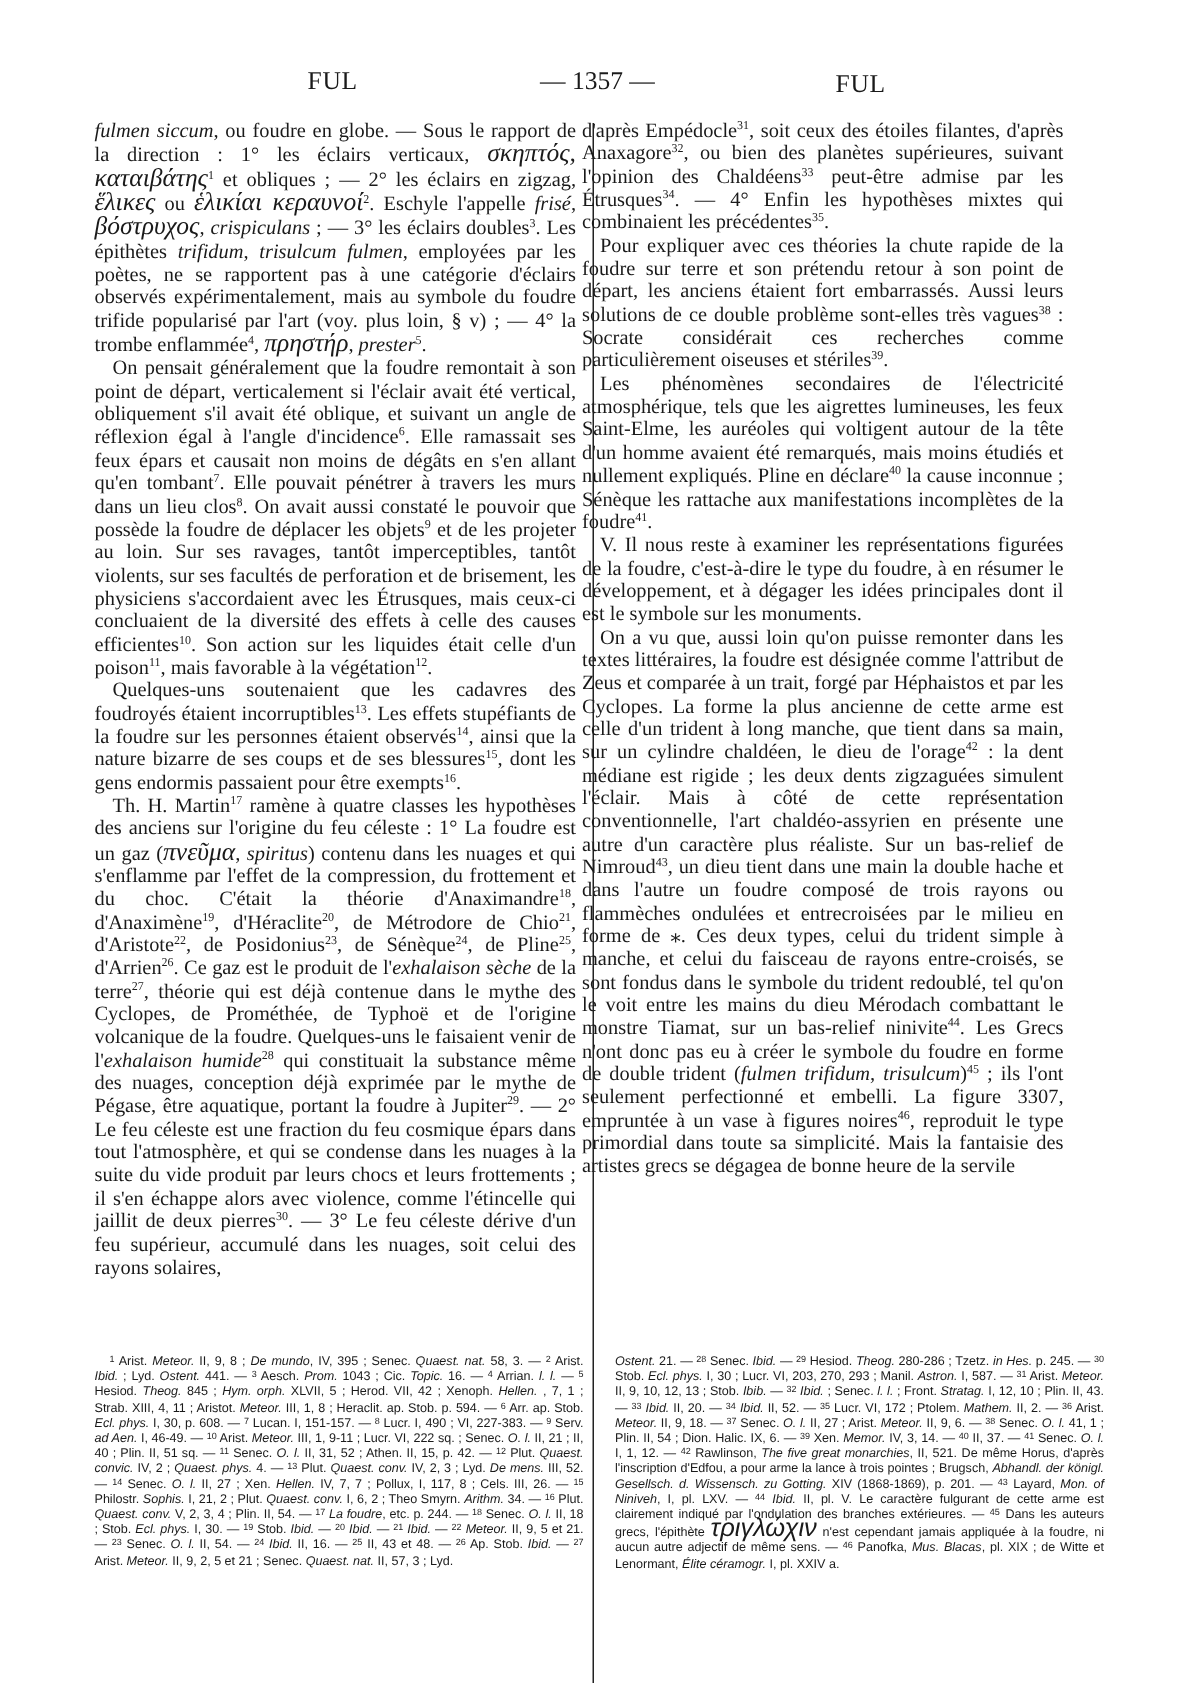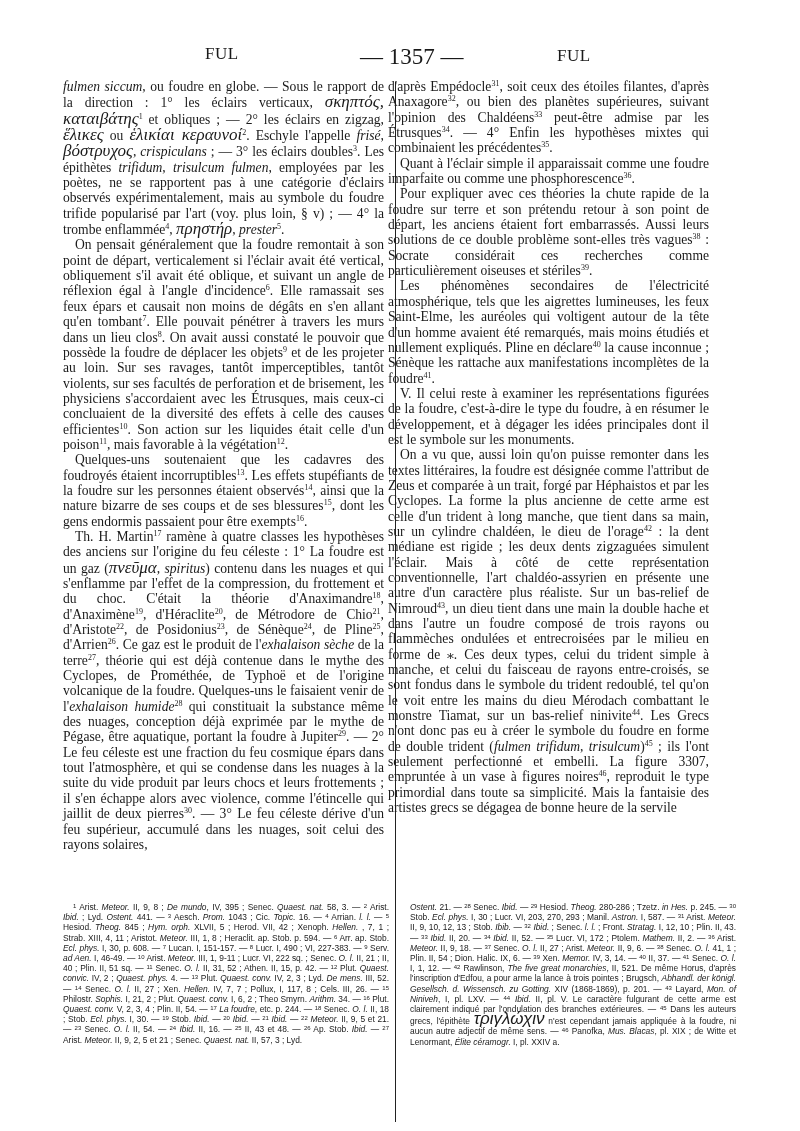--- a/index.html
+++ b/index.html
@@ -1,20 +1,20 @@
 <!DOCTYPE html>
 <html><head>
   <meta charset="utf-8">
   <style>
     html, body { margin: 0; padding: 0; background: #ffffff; }
     body { width: 800px; height: 1131px; position: relative; overflow: hidden; color: #1a1a1a;
       font-family: "Liberation Serif", "DejaVu Serif", serif; }
     .header { position: absolute; top: 44px; left: 0; width: 720px; height: 24px; padding-left: 24px; }
     .hdr-left { position: absolute; left: 205px; top: 0; font-size: 17px; letter-spacing: 0.5px; }
-    .hdr-center { position: absolute; left: 360px; top: 0; font-size: 23px; }
+    .hdr-center { position: absolute; left: 360px; top: 0; font-size: 17px; }
     .hdr-right { position: absolute; left: 557px; top: 2px; font-size: 17px; letter-spacing: 0.5px; }
     .col { position: absolute; top: 79px; width: 321px; font-size: 13.6px; line-height: 15.35px; text-align: justify; hyphens: none; }
     .col-left { left: 63px; }
     .col-right { left: 388px; }
     .col p { margin: 0; text-indent: 0; }
     .col p.ind { text-indent: 12px; }
     .col p + p { margin-top: 0; }
     sup { font-size: 8px; line-height: 0; vertical-align: 5px; }
     i { font-style: italic; }
     .greek { font-size: 17px; font-style: italic; }
@@ -37,21 +37,20 @@
   <p><i>fulmen siccum</i>, ou foudre en globe. — Sous le rapport de la direction : 1° les éclairs verticaux, <span class="greek">σκηπτός, καταιβάτης</span><sup>1</sup> et obliques ; — 2° les éclairs en zigzag, <span class="greek">ἕλικες</span> ou <span class="greek">ἑλικίαι κεραυνοί</span><sup>2</sup>. Eschyle l'appelle <i>frisé</i>, <span class="greek">βόστρυχος</span>, <i>crispiculans</i> ; — 3° les éclairs doubles<sup>3</sup>. Les épithètes <i>trifidum</i>, <i>trisulcum fulmen</i>, employées par les poètes, ne se rapportent pas à une catégorie d'éclairs observés expérimentalement, mais au symbole du foudre trifide popularisé par l'art (voy. plus loin, § v) ; — 4° la trombe enflammée<sup>4</sup>, <span class="greek">πρηστήρ</span>, <i>prester</i><sup>5</sup>.</p>
   <p class="ind">On pensait généralement que la foudre remontait à son point de départ, verticalement si l'éclair avait été vertical, obliquement s'il avait été oblique, et suivant un angle de réflexion égal à l'angle d'incidence<sup>6</sup>. Elle ramassait ses feux épars et causait non moins de dégâts en s'en allant qu'en tombant<sup>7</sup>. Elle pouvait pénétrer à travers les murs dans un lieu clos<sup>8</sup>. On avait aussi constaté le pouvoir que possède la foudre de déplacer les objets<sup>9</sup> et de les projeter au loin. Sur ses ravages, tantôt imperceptibles, tantôt violents, sur ses facultés de perforation et de brisement, les physiciens s'accordaient avec les Étrusques, mais ceux-ci concluaient de la diversité des effets à celle des causes efficientes<sup>10</sup>. Son action sur les liquides était celle d'un poison<sup>11</sup>, mais favorable à la végétation<sup>12</sup>.</p>
   <p class="ind">Quelques-uns soutenaient que les cadavres des foudroyés étaient incorruptibles<sup>13</sup>. Les effets stupéfiants de la foudre sur les personnes étaient observés<sup>14</sup>, ainsi que la nature bizarre de ses coups et de ses blessures<sup>15</sup>, dont les gens endormis passaient pour être exempts<sup>16</sup>.</p>
   <p class="ind">Th. H. Martin<sup>17</sup> ramène à quatre classes les hypothèses des anciens sur l'origine du feu céleste : 1° La foudre est un gaz (<span class="greek">πνεῦμα</span>, <i>spiritus</i>) contenu dans les nuages et qui s'enflamme par l'effet de la compression, du frottement et du choc. C'était la théorie d'Anaximandre<sup>18</sup>, d'Anaximène<sup>19</sup>, d'Héraclite<sup>20</sup>, de Métrodore de Chio<sup>21</sup>, d'Aristote<sup>22</sup>, de Posidonius<sup>23</sup>, de Sénèque<sup>24</sup>, de Pline<sup>25</sup>, d'Arrien<sup>26</sup>. Ce gaz est le produit de l'<i>exhalaison sèche</i> de la terre<sup>27</sup>, théorie qui est déjà contenue dans le mythe des Cyclopes, de Prométhée, de Typhoë et de l'origine volcanique de la foudre. Quelques-uns le faisaient venir de l'<i>exhalaison humide</i><sup>28</sup> qui constituait la substance même des nuages, conception déjà exprimée par le mythe de Pégase, être aquatique, portant la foudre à Jupiter<sup>29</sup>. — 2° Le feu céleste est une fraction du feu cosmique épars dans tout l'atmosphère, et qui se condense dans les nuages à la suite du vide produit par leurs chocs et leurs frottements ; il s'en échappe alors avec violence, comme l'étincelle qui jaillit de deux pierres<sup>30</sup>. — 3° Le feu céleste dérive d'un feu supérieur, accumulé dans les nuages, soit celui des rayons solaires,</p>
 </div>
 
 <div class="divider"></div>
 
 <div class="col col-right">
   <p>d'après Empédocle<sup>31</sup>, soit ceux des étoiles filantes, d'après Anaxagore<sup>32</sup>, ou bien des planètes supérieures, suivant l'opinion des Chaldéens<sup>33</sup> peut-être admise par les Étrusques<sup>34</sup>. — 4° Enfin les hypothèses mixtes qui combinaient les précédentes<sup>35</sup>.</p>
-  <p class="ind">Quant à l'éclair simple il apparaissait comme une foudre imparfaite ou comme une phosphorescence<sup>36</sup>.</p>
   <p class="ind">Pour expliquer avec ces théories la chute rapide de la foudre sur terre et son prétendu retour à son point de départ, les anciens étaient fort embarrassés. Aussi leurs solutions de ce double problème sont-elles très vagues<sup>38</sup> : Socrate considérait ces recherches comme particulièrement oiseuses et stériles<sup>39</sup>.</p>
   <p class="ind">Les phénomènes secondaires de l'électricité atmosphérique, tels que les aigrettes lumineuses, les feux Saint-Elme, les auréoles qui voltigent autour de la tête d'un homme avaient été remarqués, mais moins étudiés et nullement expliqués. Pline en déclare<sup>40</sup> la cause inconnue ; Sénèque les rattache aux manifestations incomplètes de la foudre<sup>41</sup>.</p>
-  <p class="ind">V. Il celui reste à examiner les représentations figurées de la foudre, c'est-à-dire le type du foudre, à en résumer le développement, et à dégager les idées principales dont il est le symbole sur les monuments.</p>
+  <p class="ind">V. Il nous reste à examiner les représentations figurées de la foudre, c'est-à-dire le type du foudre, à en résumer le développement, et à dégager les idées principales dont il est le symbole sur les monuments.</p>
   <p class="ind">On a vu que, aussi loin qu'on puisse remonter dans les textes littéraires, la foudre est désignée comme l'attribut de Zeus et comparée à un trait, forgé par Héphaistos et par les Cyclopes. La forme la plus ancienne de cette arme est celle d'un trident à long manche, que tient dans sa main, sur un cylindre chaldéen, le dieu de l'orage<sup>42</sup> : la dent médiane est rigide ; les deux dents zigzaguées simulent l'éclair. Mais à côté de cette représentation conventionnelle, l'art chaldéo-assyrien en présente une autre d'un caractère plus réaliste. Sur un bas-relief de Nimroud<sup>43</sup>, un dieu tient dans une main la double hache et dans l'autre un foudre composé de trois rayons ou flammèches ondulées et entrecroisées par le milieu en forme de ⁎. Ces deux types, celui du trident simple à manche, et celui du faisceau de rayons entre-croisés, se sont fondus dans le symbole du trident redoublé, tel qu'on le voit entre les mains du dieu Mérodach combattant le monstre Tiamat, sur un bas-relief ninivite<sup>44</sup>. Les Grecs n'ont donc pas eu à créer le symbole du foudre en forme de double trident (<i>fulmen trifidum</i>, <i>trisulcum</i>)<sup>45</sup> ; ils l'ont seulement perfectionné et embelli. La figure 3307, empruntée à un vase à figures noires<sup>46</sup>, reproduit le type primordial dans toute sa simplicité. Mais la fantaisie des artistes grecs se dégagea de bonne heure de la servile</p>
 </div>
 
 <div class="notes notes-left"><sup>1</sup> Arist. <i>Meteor.</i> II, 9, 8 ; <i>De mundo</i>, IV, 395 ; Senec. <i>Quaest. nat.</i> 58, 3. — <sup>2</sup> Arist. <i>Ibid.</i> ; Lyd. <i>Ostent.</i> 441. — <sup>3</sup> Aesch. <i>Prom.</i> 1043 ; Cic. <i>Topic.</i> 16. — <sup>4</sup> Arrian. <i>l. l.</i> — <sup>5</sup> Hesiod. <i>Theog.</i> 845 ; <i>Hym. orph.</i> XLVII, 5 ; Herod. VII, 42 ; Xenoph. <i>Hellen.</i> , 7, 1 ; Strab. XIII, 4, 11 ; Aristot. <i>Meteor.</i> III, 1, 8 ; Heraclit. ap. Stob. p. 594. — <sup>6</sup> Arr. ap. Stob. <i>Ecl. phys.</i> I, 30, p. 608. — <sup>7</sup> Lucan. I, 151-157. — <sup>8</sup> Lucr. I, 490 ; VI, 227-383. — <sup>9</sup> Serv. <i>ad Aen.</i> I, 46-49. — <sup>10</sup> Arist. <i>Meteor.</i> III, 1, 9-11 ; Lucr. VI, 222 sq. ; Senec. <i>O. l.</i> II, 21 ; II, 40 ; Plin. II, 51 sq. — <sup>11</sup> Senec. <i>O. l.</i> II, 31, 52 ; Athen. II, 15, p. 42. — <sup>12</sup> Plut. <i>Quaest. convic.</i> IV, 2 ; <i>Quaest. phys.</i> 4. — <sup>13</sup> Plut. <i>Quaest. conv.</i> IV, 2, 3 ; Lyd. <i>De mens.</i> III, 52. — <sup>14</sup> Senec. <i>O. l.</i> II, 27 ; Xen. <i>Hellen.</i> IV, 7, 7 ; Pollux, I, 117, 8 ; Cels. III, 26. — <sup>15</sup> Philostr. <i>Sophis.</i> I, 21, 2 ; Plut. <i>Quaest. conv.</i> I, 6, 2 ; Theo Smyrn. <i>Arithm.</i> 34. — <sup>16</sup> Plut. <i>Quaest. conv.</i> V, 2, 3, 4 ; Plin. II, 54. — <sup>17</sup> <i>La foudre</i>, etc. p. 244. — <sup>18</sup> Senec. <i>O. l.</i> II, 18 ; Stob. <i>Ecl. phys.</i> I, 30. — <sup>19</sup> Stob. <i>Ibid.</i> — <sup>20</sup> <i>Ibid.</i> — <sup>21</sup> <i>Ibid.</i> — <sup>22</sup> <i>Meteor.</i> II, 9, 5 et 21. — <sup>23</sup> Senec. <i>O. l.</i> II, 54. — <sup>24</sup> <i>Ibid.</i> II, 16. — <sup>25</sup> II, 43 et 48. — <sup>26</sup> Ap. Stob. <i>Ibid.</i> — <sup>27</sup> Arist. <i>Meteor.</i> II, 9, 2, 5 et 21 ; Senec. <i>Quaest. nat.</i> II, 57, 3 ; Lyd.</div>
 <div class="notes notes-right"><i>Ostent.</i> 21. — <sup>28</sup> Senec. <i>Ibid.</i> — <sup>29</sup> Hesiod. <i>Theog.</i> 280-286 ; Tzetz. <i>in Hes.</i> p. 245. — <sup>30</sup> Stob. <i>Ecl. phys.</i> I, 30 ; Lucr. VI, 203, 270, 293 ; Manil. <i>Astron.</i> I, 587. — <sup>31</sup> Arist. <i>Meteor.</i> II, 9, 10, 12, 13 ; Stob. <i>Ibib.</i> — <sup>32</sup> <i>Ibid.</i> ; Senec. <i>l. l.</i> ; Front. <i>Stratag.</i> I, 12, 10 ; Plin. II, 43. — <sup>33</sup> <i>Ibid.</i> II, 20. — <sup>34</sup> <i>Ibid.</i> II, 52. — <sup>35</sup> Lucr. VI, 172 ; Ptolem. <i>Mathem.</i> II, 2. — <sup>36</sup> Arist. <i>Meteor.</i> II, 9, 18. — <sup>37</sup> Senec. <i>O. l.</i> II, 27 ; Arist. <i>Meteor.</i> II, 9, 6. — <sup>38</sup> Senec. <i>O. l.</i> 41, 1 ; Plin. II, 54 ; Dion. Halic. IX, 6. — <sup>39</sup> Xen. <i>Memor.</i> IV, 3, 14. — <sup>40</sup> II, 37. — <sup>41</sup> Senec. <i>O. l.</i> I, 1, 12. — <sup>42</sup> Rawlinson, <i>The five great monarchies</i>, II, 521. De même Horus, d'après l'inscription d'Edfou, a pour arme la lance à trois pointes ; Brugsch, <i>Abhandl. der königl. Gesellsch. d. Wissensch. zu Gotting.</i> XIV (1868-1869), p. 201. — <sup>43</sup> Layard, <i>Mon. of Niniveh</i>, I, pl. LXV. — <sup>44</sup> <i>Ibid.</i> II, pl. V. Le caractère fulgurant de cette arme est clairement indiqué par l'ondulation des branches extérieures. — <sup>45</sup> Dans les auteurs grecs, l'épithète <span class="greek">τριγλώχιν</span> n'est cependant jamais appliquée à la foudre, ni aucun autre adjectif de même sens. — <sup>46</sup> Panofka, <i>Mus. Blacas</i>, pl. XIX ; de Witte et Lenormant, <i>Élite céramogr.</i> I, pl. XXIV a.</div>
 
 </body></html>

